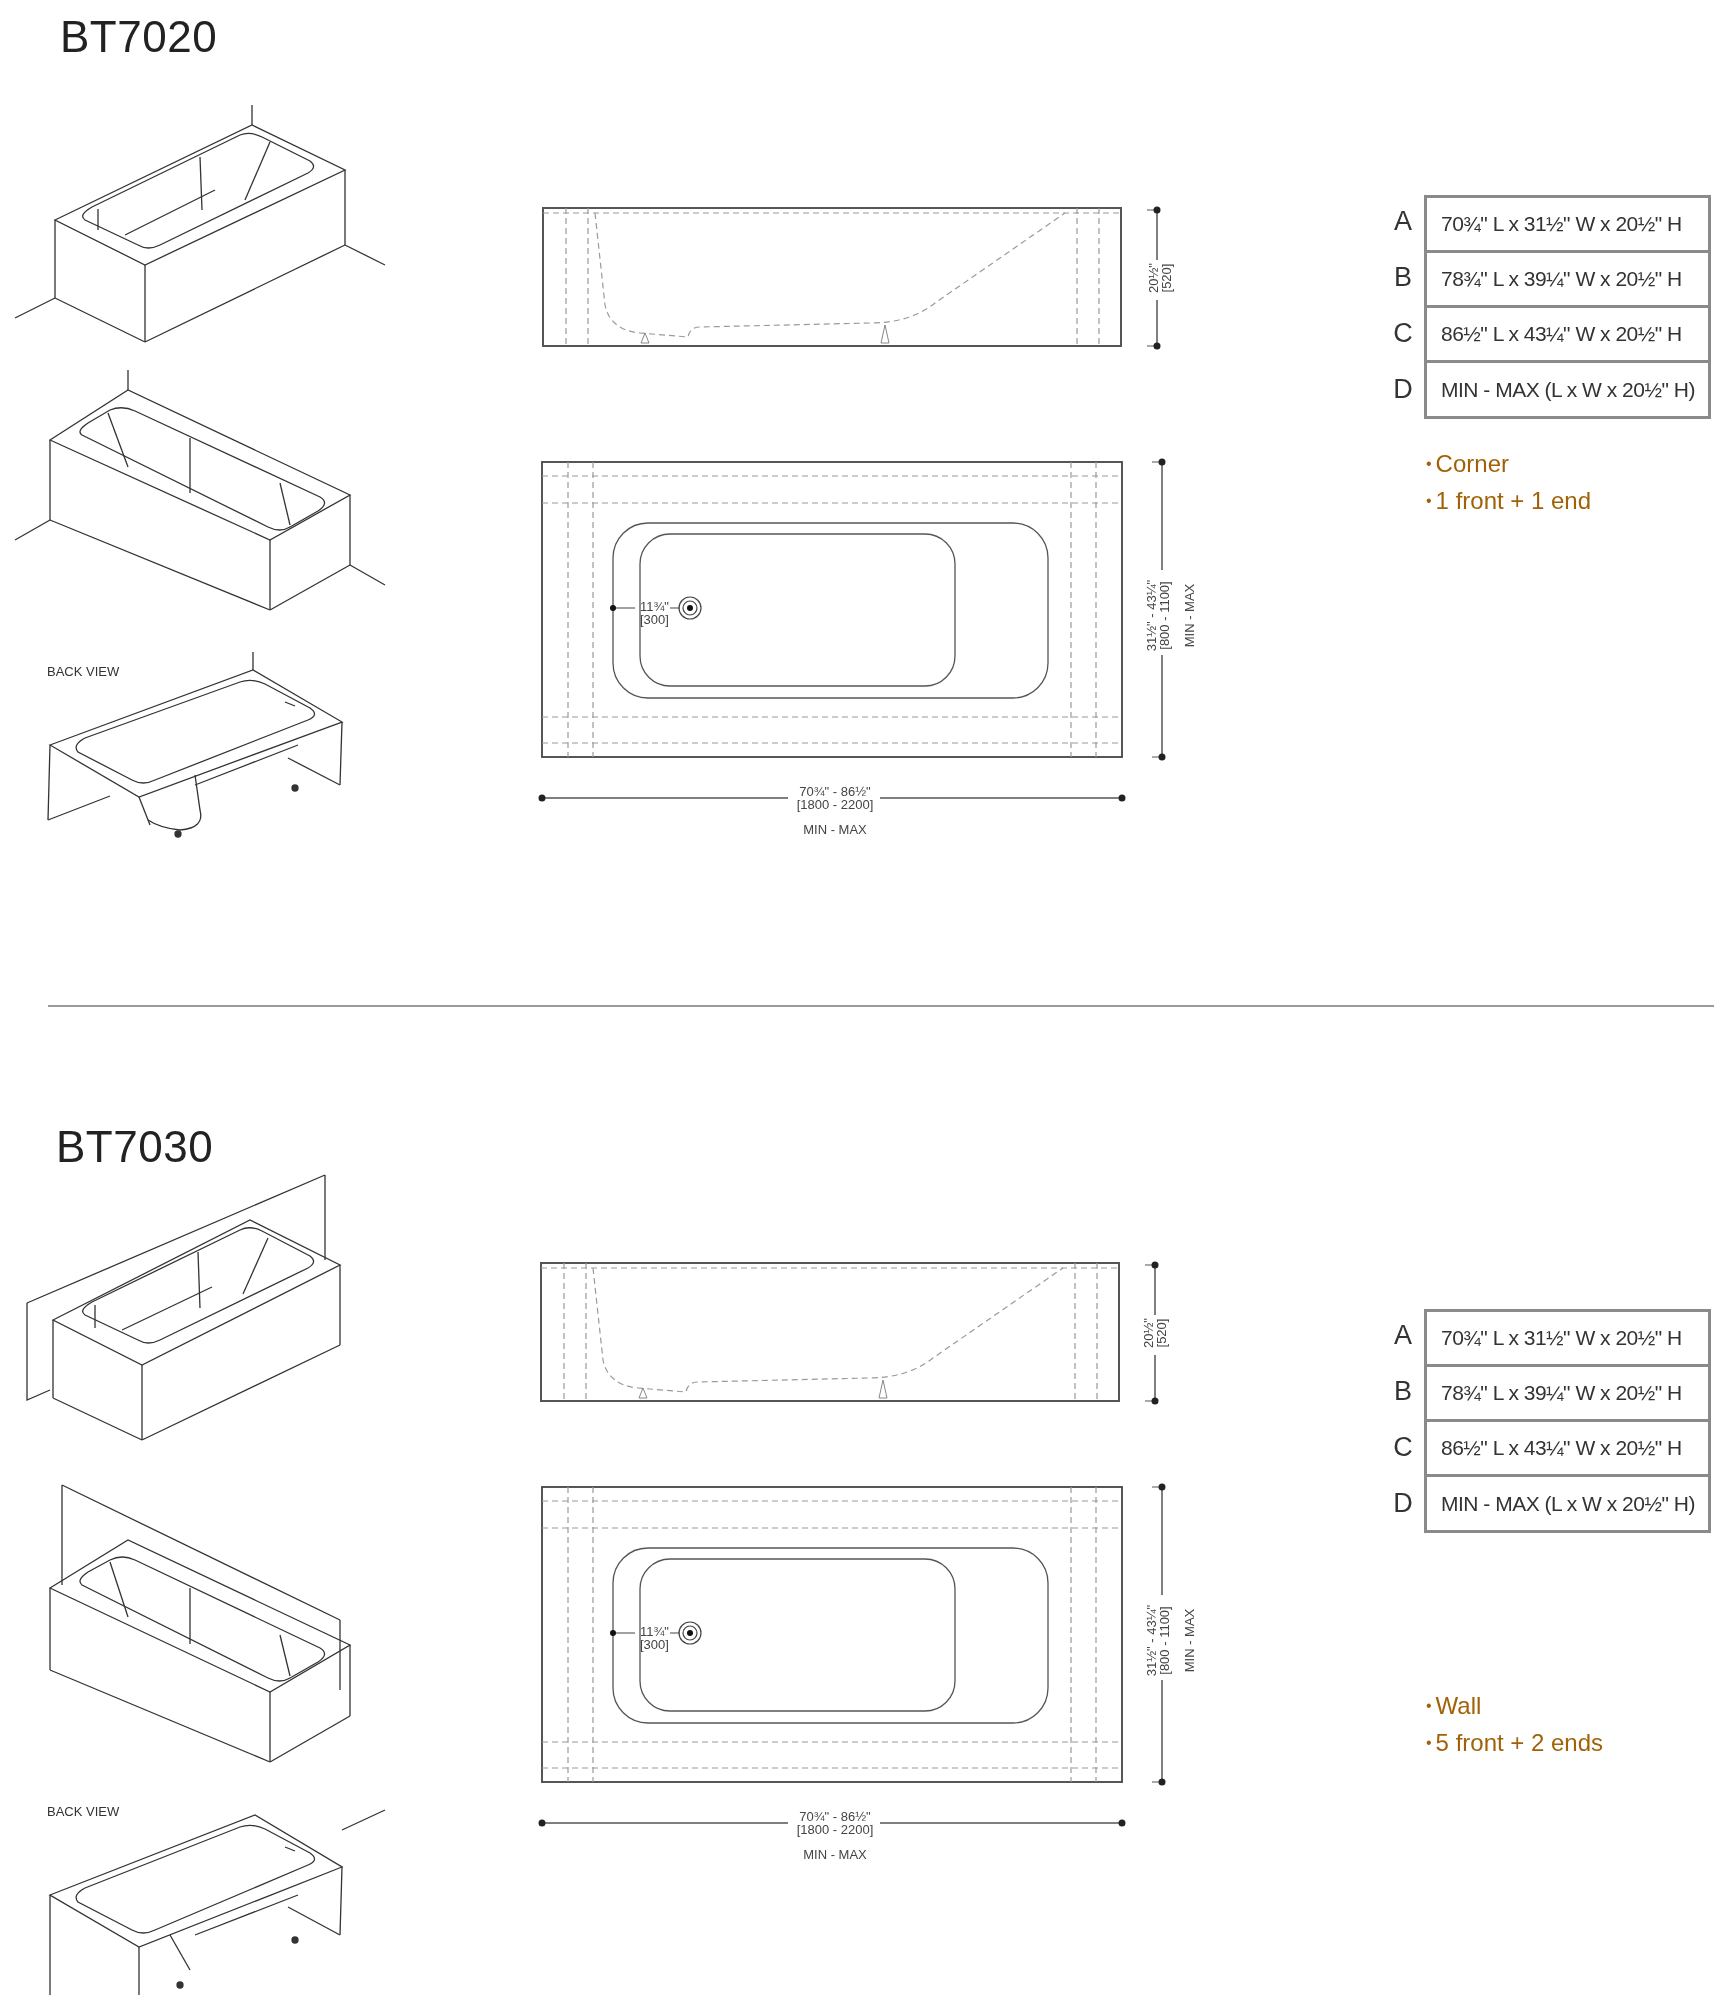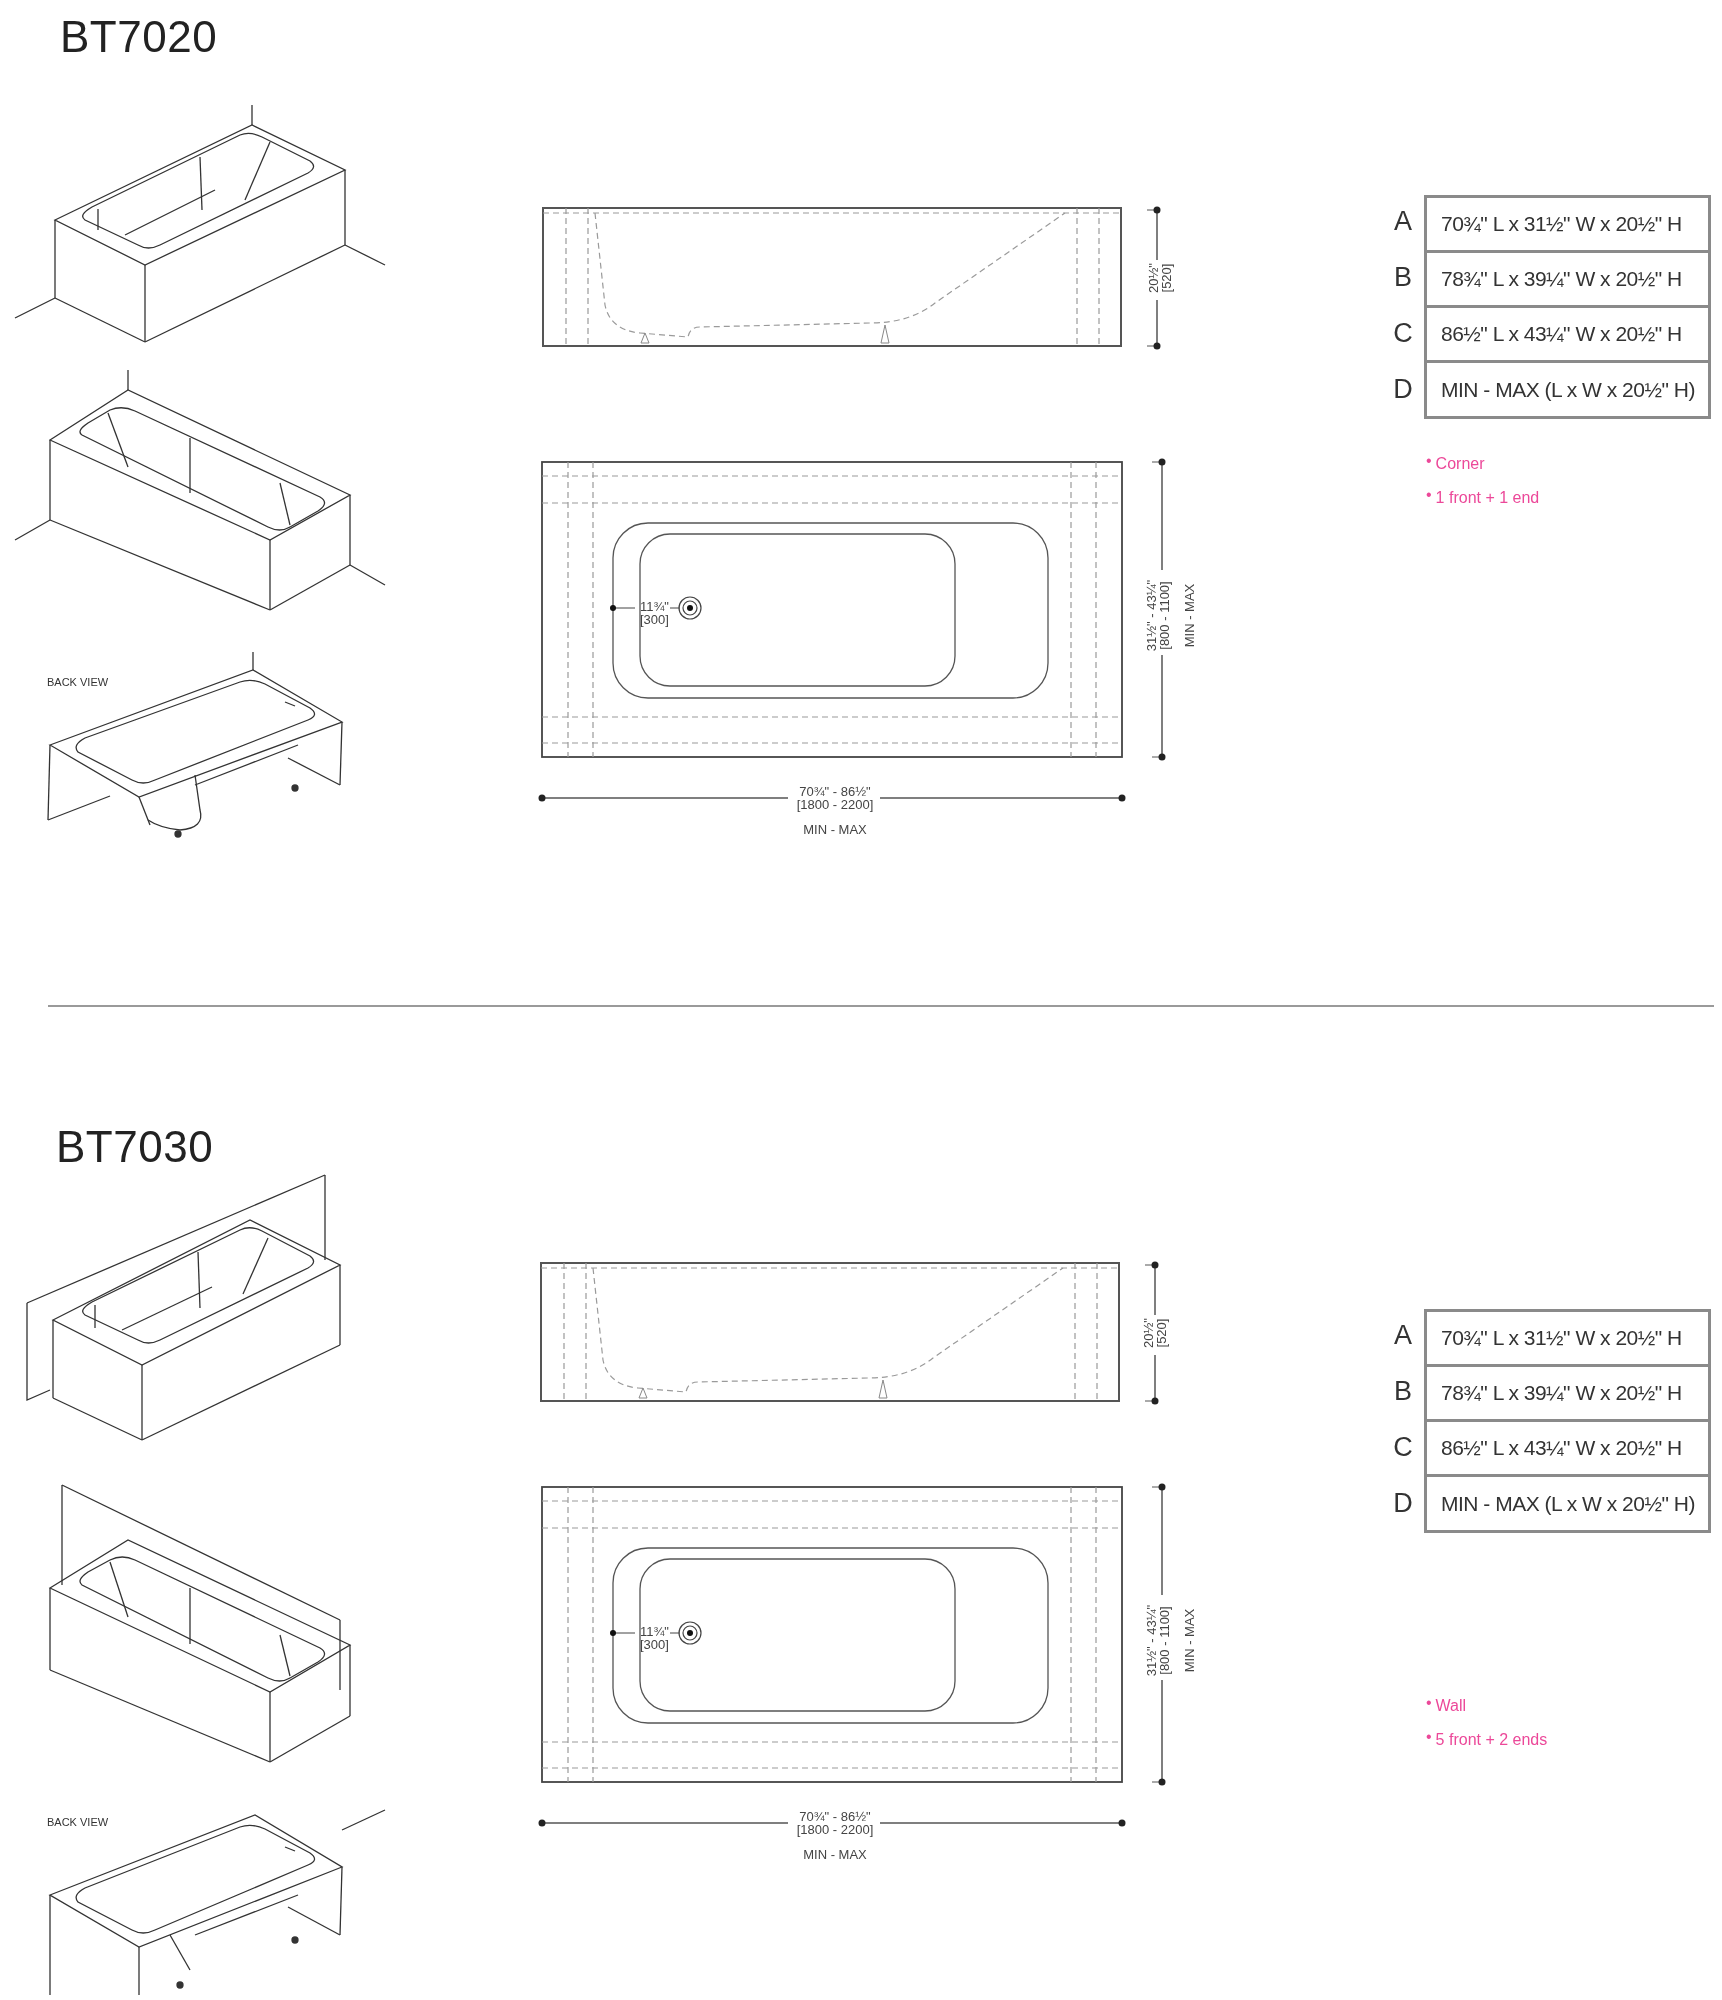--- a/index.html
+++ b/index.html
@@ -1,26 +1,26 @@
 <!DOCTYPE html>
 <html><head>
 <meta charset="utf-8">
 <style>
   html, body { margin:0; padding:0; background:#ffffff; }
   body { width:1722px; height:2000px; position:relative; overflow:hidden; font-family:"Liberation Sans", sans-serif; color:#2a2a2a; }
   .abs { position:absolute; }
   .title { font-size:44px; color:#222; letter-spacing:0.5px; }
   .spec-letter { position:absolute; font-size:27px; color:#333; width:30px; text-align:center; }
   .spec-cell { position:absolute; border:3px solid #8a8a8a; box-sizing:border-box; font-size:21px; color:#333; display:flex; align-items:center; padding-left:14px; letter-spacing:-0.5px; white-space:nowrap; }
-  .bullets { position:absolute; font-size:16px; color:#ec4899; line-height:34px; }
+  .bullets { position:absolute; font-size:24px; color:#a16207; line-height:34px; }
   .bullets div::before { content:"•"; font-size:16px; margin-right:4px; position:relative; top:-3px; }
   .divider { position:absolute; left:48px; width:1666px; height:2px; background:#9a9a9a; }
   .dimtext { font-size:13px; color:#444; line-height:13px; text-align:center; }
   .vtext { position:absolute; transform:rotate(-90deg); transform-origin:center center; white-space:nowrap; }
-  .label-small { position:absolute; font-size:11px; color:#333;margin-top:12px; }
+  .label-small { position:absolute; font-size:13px; color:#333; }
   svg { position:absolute; overflow:visible; }
 </style>
 </head>
 <body>
 
 <div class="abs title" style="left:60px;top:12px;">BT7020</div>
 
 <svg style="left:0;top:95px;" width="400" height="260" viewBox="0 0 400 260">
   <g fill="none" stroke="#333" stroke-width="1.3">
     <line x1="252" y1="10" x2="252" y2="30"></line>

